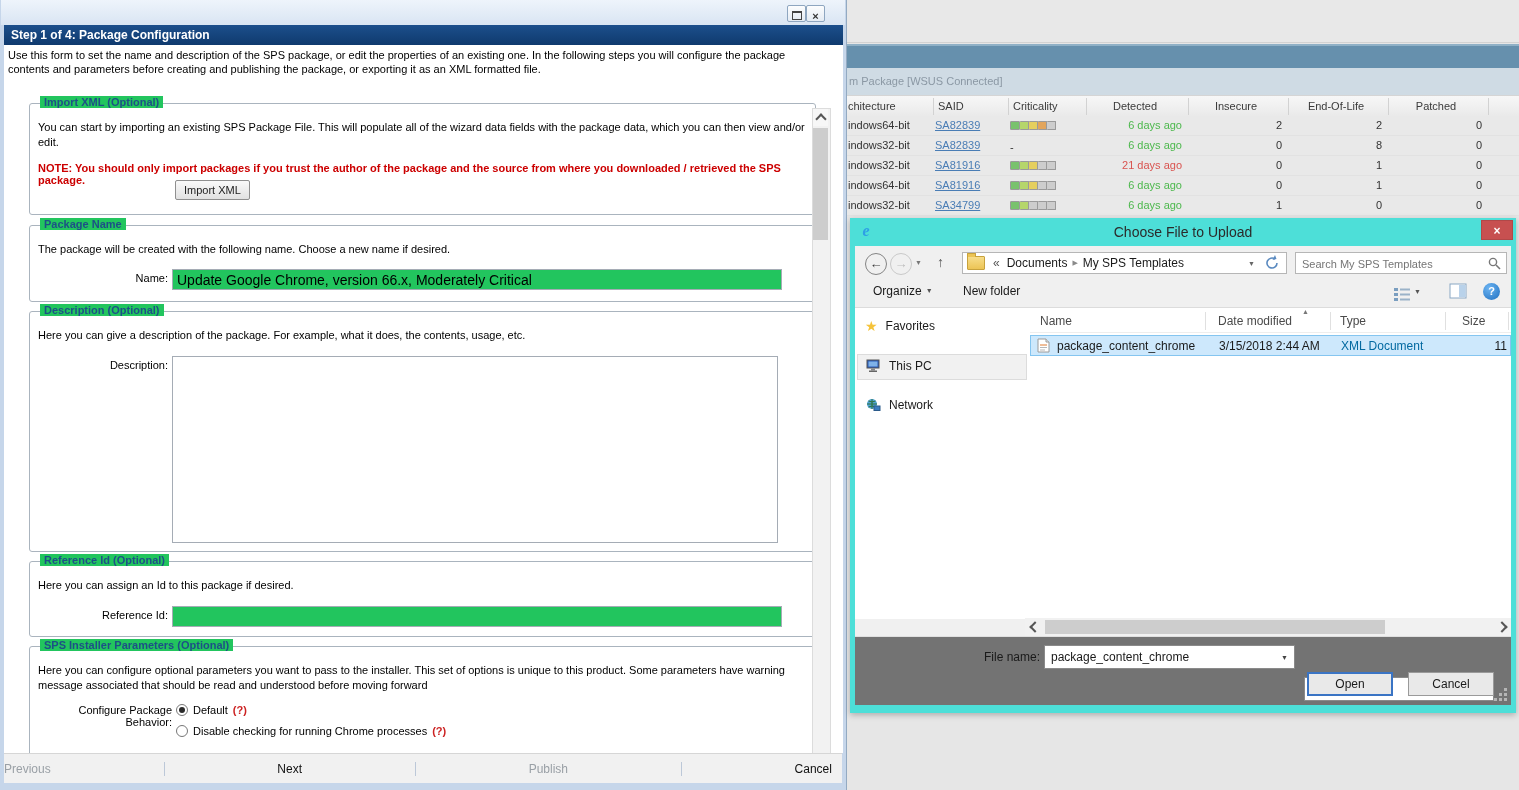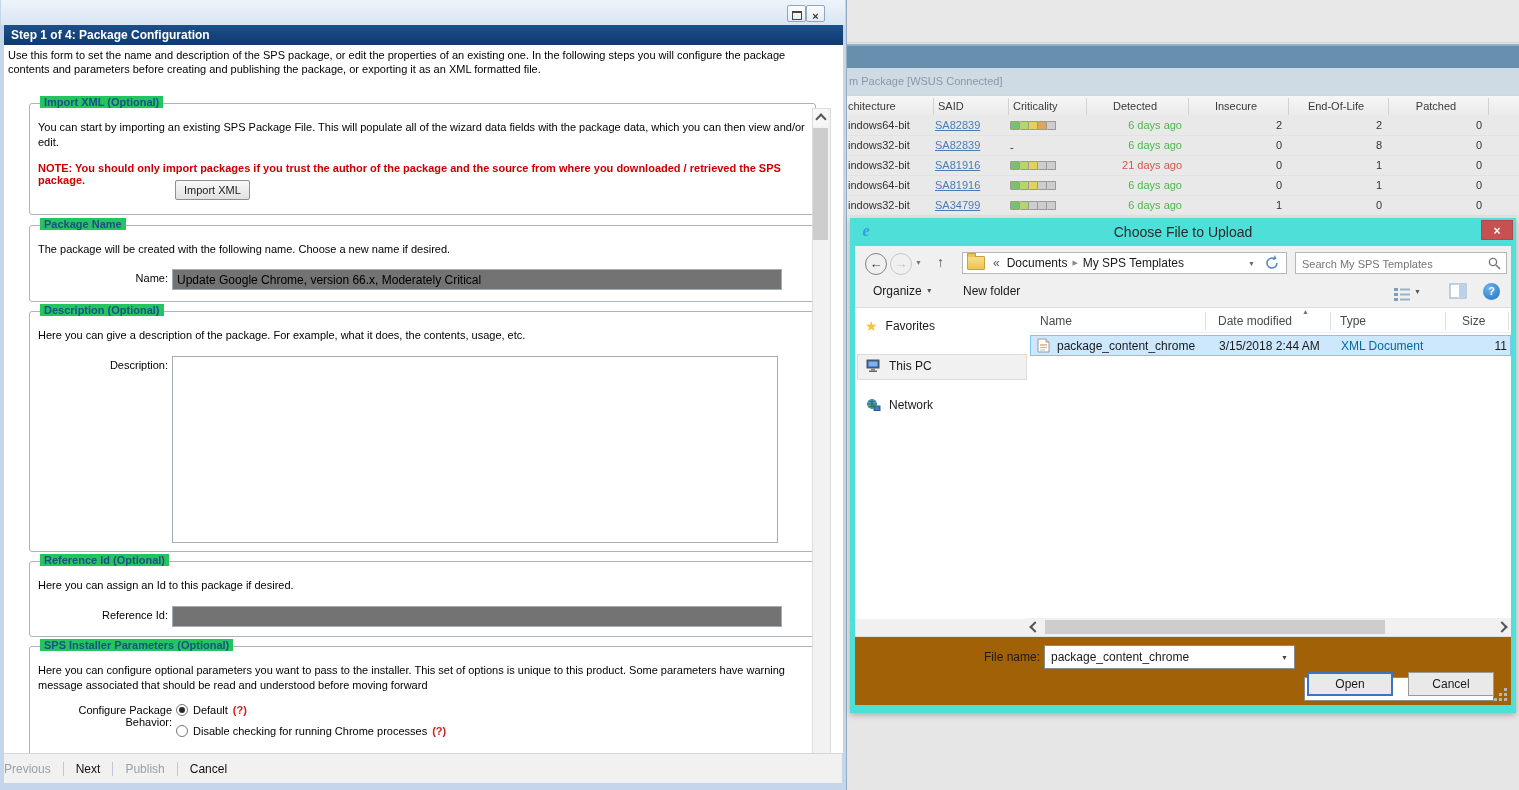--- a/index.html
+++ b/index.html
@@ -37,36 +37,36 @@
   .xglyph{font-size:11px;color:#333;line-height:14px;font-weight:bold;}
   .w-header{position:absolute;left:4px;top:25px;width:839px;height:20px;background:linear-gradient(#1c4f8c,#0f3a6e);color:#fff;font-size:12px;font-weight:bold;line-height:20px;padding-left:7px;box-sizing:border-box;}
   .w-body{position:absolute;left:4px;top:45px;width:839px;height:708px;background:#fff;overflow:hidden;}
   .w-intro{position:absolute;left:4px;top:3px;width:814px;font-size:11px;line-height:14px;color:#000;}
   .gbox{position:absolute;left:25px;width:785px;border:1px solid #aab4be;border-radius:3px;background:#fff;}
   .gLegend{position:absolute;top:-8px;left:10px;background:#22c55e;padding:0 4px;font-size:11px;font-weight:bold;color:#1d5086;}
   .gtext{position:absolute;left:8px;width:770px;font-size:11px;line-height:15px;color:#000;}
   .gnote{position:absolute;left:8px;width:770px;font-size:11px;font-weight:bold;color:#cc0000;}
   .btn-gray{position:absolute;font-size:11px;color:#222;background:linear-gradient(#f9f9f9,#e1e1e1);border:1px solid #8f8f8f;border-radius:2px;height:20px;padding:0 8px;cursor:pointer;font-family:"Liberation Sans",sans-serif;}
   .flabel{position:absolute;left:8px;width:130px;text-align:right;font-size:11px;color:#000;}
-  .tinput{position:absolute;left:142px;width:600px;height:17px;border:1px solid #a5acb5;font-size:12px;padding:1px 4px;font-family:"Liberation Sans",sans-serif;color:#000;background:#737373;}
+  .tinput{position:absolute;left:142px;width:600px;height:17px;border:1px solid #a5acb5;font-size:14px;padding:1px 4px;font-family:"Liberation Sans",sans-serif;color:#000;background:#22c55e;}
   .tarea{position:absolute;left:142px;width:600px;height:181px;border:1px solid #a5acb5;resize:none;background:#fff;font-family:"Liberation Sans",sans-serif;font-size:11px;}
   .radio-row{position:absolute;left:146px;font-size:11px;color:#000;display:flex;align-items:center;gap:5px;}
   .radio{display:inline-block;width:10px;height:10px;border:1px solid #777;border-radius:50%;background:#fff;position:relative;}
   .radio.sel::after{content:"";position:absolute;left:2px;top:2px;width:6px;height:6px;border-radius:50%;background:#2a2a2a;}
   .warn{color:#cc2222;font-weight:bold;cursor:pointer;}
   
   .w-scroll{position:absolute;left:808px;top:63px;width:17px;height:672px;background:#f2f2f2;border:1px solid #dcdcdc;}
   .sc-btn{position:absolute;left:0;width:15px;height:17px;background:#f7f7f7;text-align:center;}
   .chev{display:inline-block;width:6px;height:6px;border-top:2px solid #555;border-right:2px solid #555;}
   .chev.up{transform:rotate(-45deg);margin-top:6px;}
   .chev.left{transform:rotate(-135deg);margin-left:2px;}
   .chev.right{transform:rotate(45deg);margin-right:2px;}
   .sc-thumb{position:absolute;left:0;top:19px;width:15px;height:112px;background:#cdcdcd;}
   
-  .w-footer{position:absolute;left:4px;right:4px;bottom:7px;height:30px;background:#f1f1f1;border-top:1px solid #d6d6d6;display:flex;align-items:center;justify-content:flex-start;gap:12px;padding-right:10px;box-sizing:border-box;font-size:12px;}
+  .w-footer{position:absolute;left:4px;right:4px;bottom:7px;height:30px;background:#f1f1f1;border-top:1px solid #d6d6d6;display:flex;align-items:center;justify-content:space-between;gap:12px;padding-right:10px;box-sizing:border-box;font-size:12px;}
   .w-footer .flink{cursor:pointer;color:#111;}
   .w-footer .flink.disabled{color:#9aa0a6;cursor:default;}
   .w-footer .fsep{width:1px;height:14px;background:#bcc8d8;}
 
   
   .fdialog{position:absolute;left:850px;top:218px;width:666px;height:495px;background:#4ddfd8;box-shadow:0 2px 6px rgba(0,0,0,0.25);}
   .fd-titlebar{position:absolute;left:0;top:0;width:666px;height:28px;}
   .ie-icon{position:absolute;left:7px;top:4px;width:18px;height:18px;color:#2e9fe6;font-size:16px;font-weight:bold;font-family:"Liberation Serif",serif;font-style:italic;line-height:18px;text-align:center;}
   .fd-title{position:absolute;left:0;top:6px;width:100%;text-align:center;font-size:14px;color:#2b2b2b;}
   .fd-close{position:absolute;right:3px;top:2px;width:30px;height:18px;background:#c75050;border:1px solid #b04848;text-align:center;cursor:pointer;}
@@ -106,21 +106,21 @@
   .sort-ind{position:absolute;left:272px;top:-2px;font-size:7px;color:#777;}
   .file-row{position:absolute;left:175px;top:27px;width:481px;height:21px;background:#cde8fc;border:1px solid #84c5f0;box-sizing:border-box;cursor:pointer;}
   .fr-name{position:absolute;left:26px;top:3px;font-size:12px;color:#1a1a1a;}
   .fr-date{position:absolute;left:188px;top:3px;font-size:12px;color:#1a1a1a;}
   .fr-type{position:absolute;left:310px;top:3px;font-size:12px;color:#0369a1;}
   .fr-size{position:absolute;left:420px;top:3px;width:56px;text-align:right;font-size:12px;color:#1a1a1a;}
   .xml-ic{position:absolute;left:6px;top:2px;}
   .hscroll{position:absolute;left:170px;top:372px;width:486px;height:18px;background:#f1f1f1;}
   .hs-btn{position:absolute;top:0;width:17px;height:18px;text-align:center;line-height:16px;cursor:pointer;}
   .hs-thumb{position:absolute;left:20px;top:2px;width:340px;height:14px;background:#cdcdcd;cursor:pointer;}
-  .fd-bottom{position:absolute;left:0;top:390px;width:656px;height:68px;background:#a16207;border-top:1px solid #e0e0e0;}
+  .fd-bottom{position:absolute;left:0;top:390px;width:656px;height:68px;background:#737373;border-top:1px solid #e0e0e0;}
   .fn-label{position:absolute;left:100px;top:13px;width:85px;text-align:right;font-size:12px;color:#1a1a1a;}
   .combo{position:absolute;height:24px;background:#fff;border:1px solid #8a8a8a;box-sizing:border-box;font-size:12px;color:#1a1a1a;cursor:pointer;}
   .combo .cval{position:absolute;left:6px;top:4px;white-space:nowrap;}
   .combo .ccaret{position:absolute;right:6px;top:8px;font-size:7px;color:#444;}
   .fn-combo{left:189px;top:8px;width:251px;}
   .ft-combo{left:449px;top:8px;width:190px;margin-top:32px;}
   .dlg-btn{position:absolute;top:35px;width:86px;height:24px;font-size:12px;color:#1a1a1a;background:#e9e9e9;cursor:pointer;font-family:"Liberation Sans",sans-serif;}
   .open-btn{left:452px;border:2px solid #3a74c4;}
   .cancel-btn{left:553px;border:1px solid #9a9a9a;}
   .grip{position:absolute;right:4px;bottom:4px;width:3px;height:3px;background:#b5b5b5;box-shadow:-5px 0 #b5b5b5,0 -5px #b5b5b5,-5px -5px #b5b5b5,-10px 0 #b5b5b5,0 -10px #b5b5b5;}

